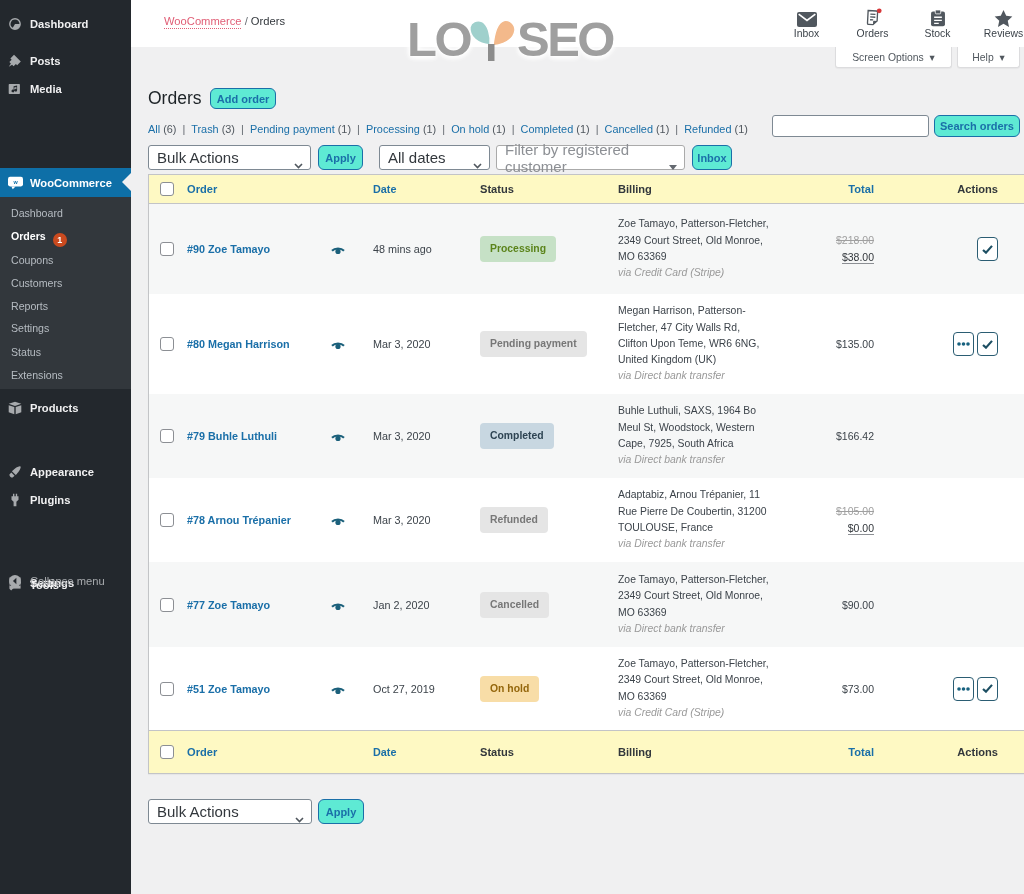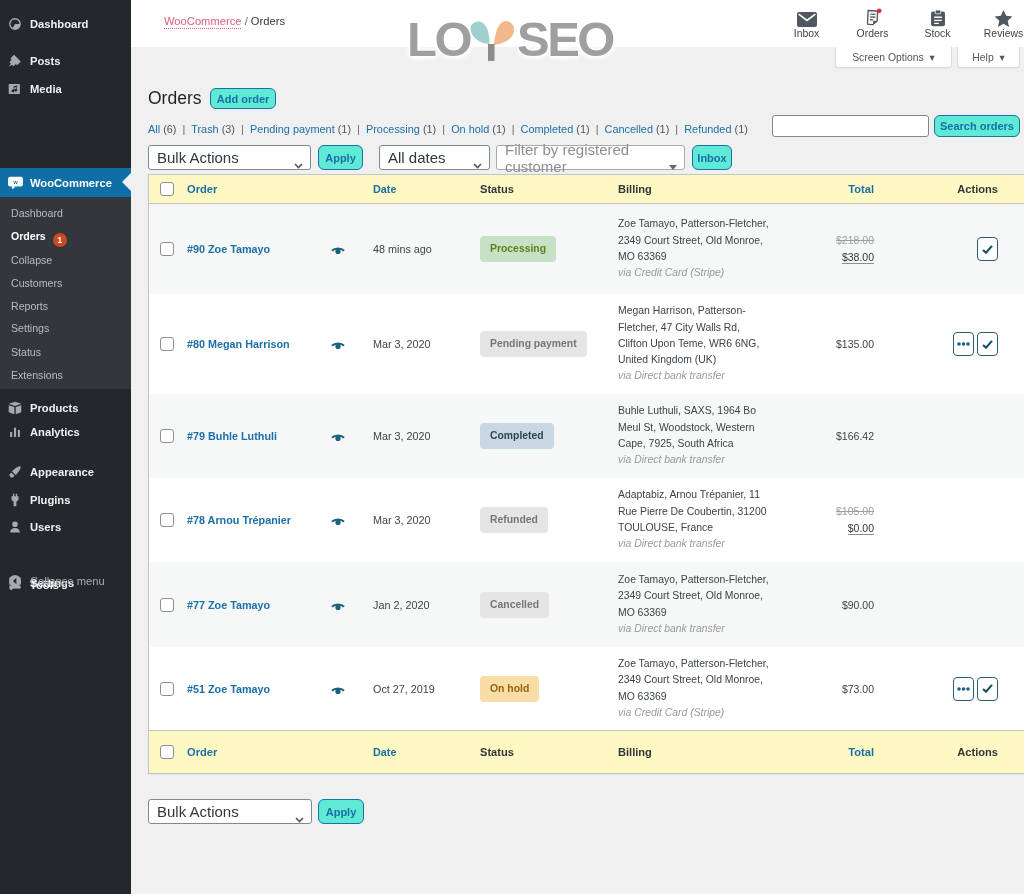--- a/index.html
+++ b/index.html
@@ -95,51 +95,41 @@
       </span>Media</div>
   <div id="wooitem"><span class="ic" style="width:14px;height:14px;margin-left:8px;margin-right:8px;"><svg width="15" height="14" viewBox="0 0 22 20">
           <rect x="0" y="1" width="22" height="14" rx="3" fill="#fff"></rect>
           <path d="M5 15h6l-4 4z" fill="#fff"></path>
           <text x="11" y="11" font-family="Liberation Sans" font-size="8" font-weight="bold" fill="#0e6fa7" text-anchor="middle">w</text>
         </svg></span>WooCommerce</div>
   <div id="wooarrow"></div>
   <div id="submenu"></div>
   <div class="smi" style="top:207px;">Dashboard</div>
   <div class="smi cur" style="top:230px;">Orders <span class="badge">1</span></div>
-  <div class="smi" style="top:254px;">Collapse</div>
+  <div class="smi" style="top:254px;">Coupons</div>
   <div class="smi" style="top:277px;">Customers</div>
   <div class="smi" style="top:300px;">Reports</div>
   <div class="smi" style="top:322px;">Settings</div>
   <div class="smi" style="top:346px;">Status</div>
   <div class="smi" style="top:369px;">Extensions</div>
   <div class="mi" style="top:394px;"><span class="ic">
         <svg width="14" height="14" viewBox="0 0 20 20">
           <path fill="#a7aaad" d="M1 4 10 1l9 3-9 3zm0 2 8 2.7V19l-8-3zm18 0-8 2.7V19l8-3z"></path>
         </svg>
       </span>Products</div>
-  <div class="mi" style="top:418px;"><span class="ic">
-        <svg width="14" height="14" viewBox="0 0 20 20">
-          <path fill="#a7aaad" d="M3 10h3v7H3zm5.5-6h3v13h-3zM14 7h3v10h-3z"></path>
-        </svg>
-      </span>Analytics</div>
   <div class="mi" style="top:458px;"><span class="ic">
         <svg width="14" height="14" viewBox="0 0 20 20">
           <path fill="#a7aaad" d="M17.8 2.2c-1.6-1.6-8 2.6-10.6 5.2L5.6 9l5.4 5.4 1.6-1.6c2.6-2.6 6.8-9 5.2-10.6zM4.8 10.6 2 13.4C2 16 4 18 6.6 18l2.8-2.8z"></path>
         </svg>
       </span>Appearance</div>
   <div class="mi" style="top:486px;"><span class="ic">
         <svg width="14" height="14" viewBox="0 0 20 20">
           <path fill="#a7aaad" d="M13.1 4.5V1h-2v3.5h-2V1h-2v3.5H5v5l3 3v6.5h4V12.5l3-3v-5z"></path>
         </svg>
       </span>Plugins</div>
-  <div class="mi" style="top:513px;"><span class="ic">
-        <svg width="14" height="14" viewBox="0 0 20 20">
-          <path fill="#a7aaad" d="M10 2a4 4 0 1 1 0 8 4 4 0 0 1 0-8zm-7 16c0-4 3-6.5 7-6.5s7 2.5 7 6.5z"></path>
-        </svg>
-      </span>Users</div>
   <div class="mi" style="top:571px;"><span class="ic">
         <svg width="14" height="14" viewBox="0 0 20 20">
           <path fill="#a7aaad" d="M14.5 1.5a4.5 4.5 0 0 0-4.3 5.8L2 15.5 4.5 18l8.2-8.2a4.5 4.5 0 0 0 5.7-5.4L15.5 7.3 12.7 4.5l2.9-2.9a4.4 4.4 0 0 0-1.1-.1z"></path>
         </svg>
       </span>Tools</div>
   <div class="mi" style="top:569px;"><span class="ic">
         <svg width="14" height="14" viewBox="0 0 20 20">
           <rect x="2" y="2" width="16" height="16" fill="#a7aaad"></rect>
           <path d="M2 7h16M2 13h16" stroke="#32373c" stroke-width="1.8"></path>
           <circle cx="7" cy="7" r="2.2" fill="#a7aaad"></circle>

